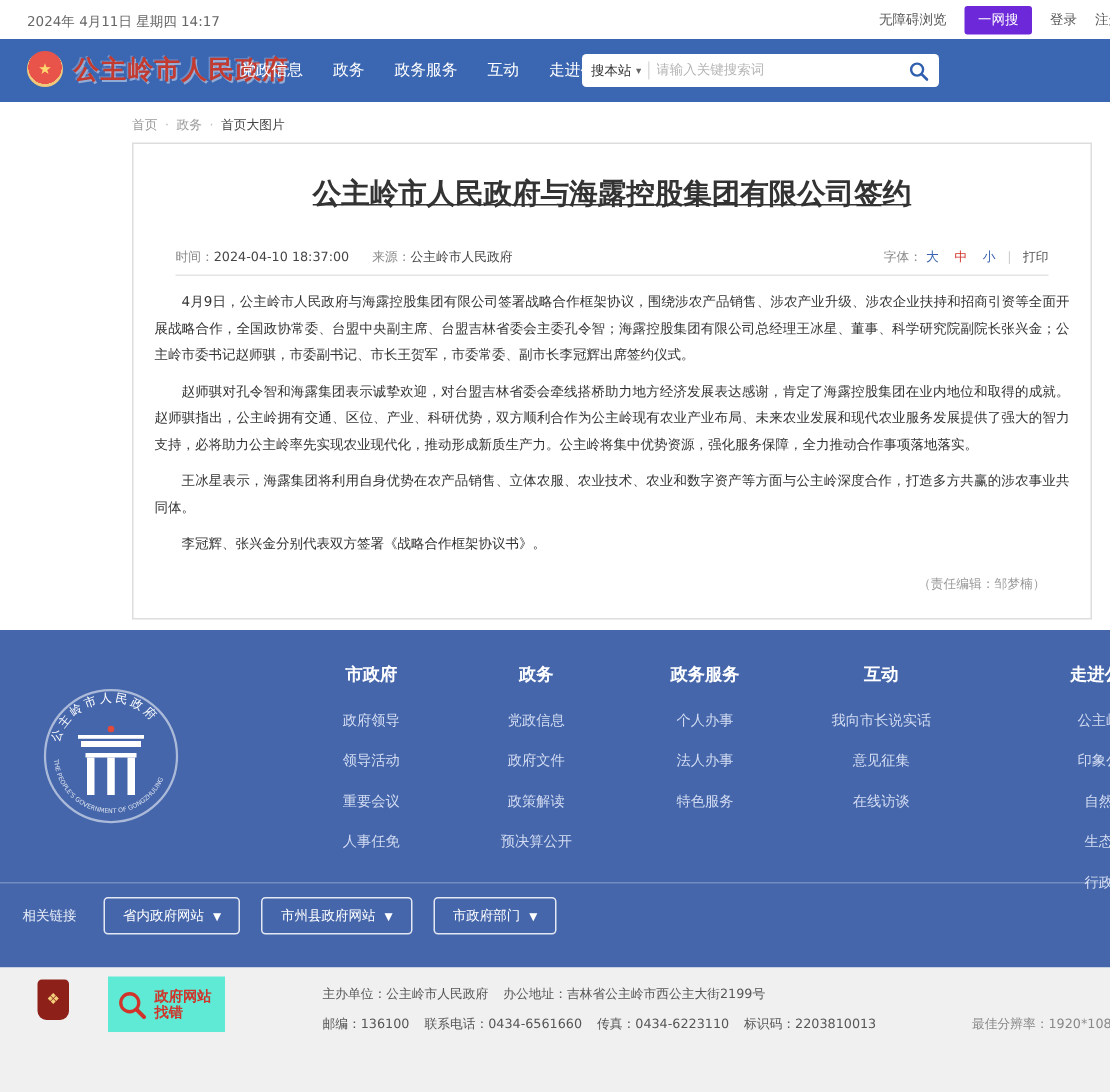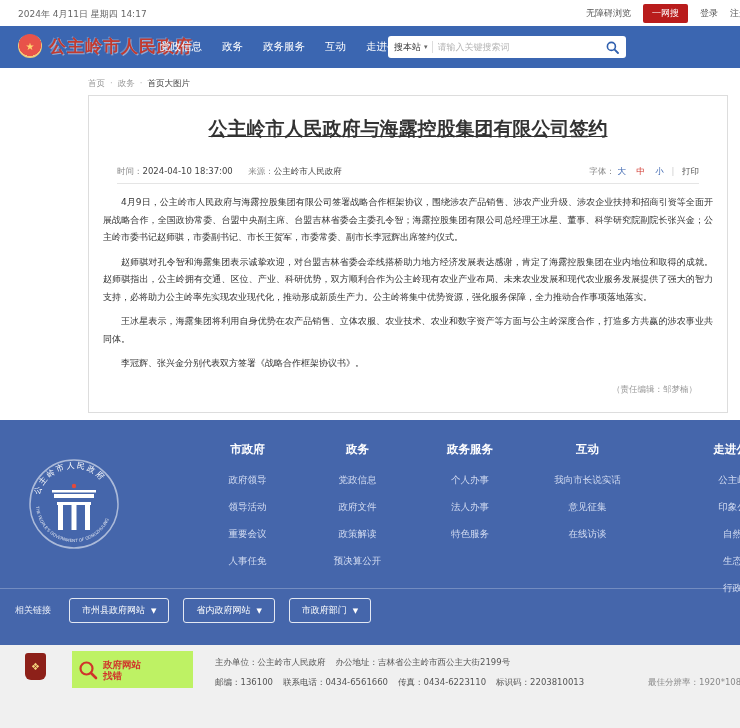--- a/index.html
+++ b/index.html
@@ -4,21 +4,21 @@
 <style>
   * { margin:0; padding:0; box-sizing:border-box; }
   html,body { width:740px; height:728px; overflow:hidden; }
   body { position:relative; font-family:"DejaVu Sans","Liberation Sans",sans-serif; background:#ffffff; color:#333; }
 
   
   .topbar { position:absolute; top:0; left:0; width:740px; height:26px; background:#ffffff; }
   .topbar-date { position:absolute; left:18px; top:8px; font-size:9px; color:#666; }
   .topbar-right { position:absolute; left:586px; top:4px; width:220px; display:flex; align-items:center; gap:12px; }
   .topbar-link { font-size:9px; color:#555; white-space:nowrap; cursor:pointer; }
-  .btn-yiwangsou { background:#b91c1c; color:#fff; font-size:9px; padding:3px 9px; border-radius:2px; white-space:nowrap; cursor:pointer;text-align:center; }
+  .btn-yiwangsou { background:#6d28d9; color:#fff; font-size:9px; padding:3px 9px; border-radius:2px; white-space:nowrap; cursor:pointer;text-align:center; }
 
   
   .header { position:absolute; top:26px; left:0; width:740px; height:42px; background:#3b66b1; }
   .brand { position:absolute; left:18px; top:8px; display:flex; align-items:center; gap:7px; }
   .emblem { width:24px; height:24px; border-radius:50%; background:radial-gradient(circle at 50% 45%, #e8534a 0 62%, #f0c97a 63% 100%); display:flex; align-items:center; justify-content:center; color:#ffd76e; font-size:10px; }
   .site-title { font-size:17px; font-weight:bold; color:#c23a30; text-shadow:1px 1px 0 rgba(255,255,255,.45), -1px -1px 0 rgba(255,255,255,.25); letter-spacing:1px; white-space:nowrap; }
   .nav { position:absolute; left:160px; top:0; height:42px; display:flex; align-items:center; gap:20px; }
   .nav-item { color:#fff; font-size:10.5px; white-space:nowrap; cursor:pointer; }
   .searchbox { position:absolute; left:388px; top:10px; width:238px; height:22px; background:#fff; border-radius:3px; display:flex; align-items:center; padding:0 6px; }
   .search-scope { font-size:9px; color:#333; white-space:nowrap; }
@@ -55,21 +55,21 @@
   .fcol a { display:block; font-size:9.5px; color:#d3dcf2; margin-bottom:14px; text-decoration:none; white-space:nowrap; cursor:pointer; }
   .fdivider { position:absolute; top:168px; left:0; width:740px; height:1px; background:rgba(255,255,255,.25); }
   .related { position:absolute; top:178px; left:15px; display:flex; align-items:center; gap:14px; }
   .related-label { font-size:9px; color:#e8edf8; margin-right:4px; }
   .rel-btn { border:1px solid rgba(255,255,255,.85); border-radius:3px; color:#fff; font-size:9px; padding:5px 12px; white-space:nowrap; cursor:pointer; }
   .rel-btn .caret { font-size:7px; margin-left:6px; }
 
   
   .bottom { position:absolute; top:645px; left:0; width:740px; height:83px; background:#f0f0f0; font-size:8.5px; color:#555; }
   .gov-emblem { position:absolute; left:25px; top:8px; width:21px; height:27px; background:#8d2019; border-radius:3px 3px 6px 6px; display:flex; align-items:center; justify-content:center; color:#f4cf7b; font-size:10px; }
-  .finderr-badge { position:absolute; left:72px; top:6px; width:121px; height:37px; background:#bef264; display:flex; align-items:center; gap:5px; padding:0 6px; }
+  .finderr-badge { position:absolute; left:72px; top:6px; width:78px; height:37px; background:#5eead4; display:flex; align-items:center; gap:5px; padding:0 6px; }
   .finderr-logo { width:20px; height:20px; color:#d0342b; flex:0 0 auto; }
   .finderr-text { color:#d0342b; font-weight:bold; font-size:9.5px; line-height:11px; }
   .bline1 { position:absolute; left:215px; top:12px; white-space:nowrap; }
   .bline2 { position:absolute; left:215px; top:32px; white-space:nowrap; }
   .bline3 { position:absolute; left:95px; top:56px; white-space:nowrap; display:flex; align-items:center; gap:4px; }
   .police-dot { display:inline-block; width:9px; height:9px; border-radius:50%; background:radial-gradient(circle,#f0b54a 0 40%,#cf3b2d 41% 100%); }
   .resolution { position:absolute; left:648px; top:32px; white-space:nowrap; color:#888; }
   .sp { display:inline-block; width:10px; }
 </style>
 </head>
@@ -206,22 +206,22 @@
     <a>印象公主岭</a>
     <a>自然地理</a>
     <a>生态环境</a>
     <a>行政区划</a>
   </div>
 
   <div class="fdivider"></div>
 
   <div class="related">
     <span class="related-label">相关链接</span>
+    <span class="rel-btn"><span>省内政府网站</span><span class="caret">▼</span></span>
     <span class="rel-btn"><span>市州县政府网站</span><span class="caret">▼</span></span>
-    <span class="rel-btn"><span>省内政府网站</span><span class="caret">▼</span></span>
     <span class="rel-btn"><span>市政府部门</span><span class="caret">▼</span></span>
   </div>
 </div>
 
 <div class="bottom">
   <div class="gov-emblem">❖</div>
 
   <div class="finderr-badge">
     <span class="finderr-logo">
       <svg width="20" height="20" viewBox="0 0 20 20">

